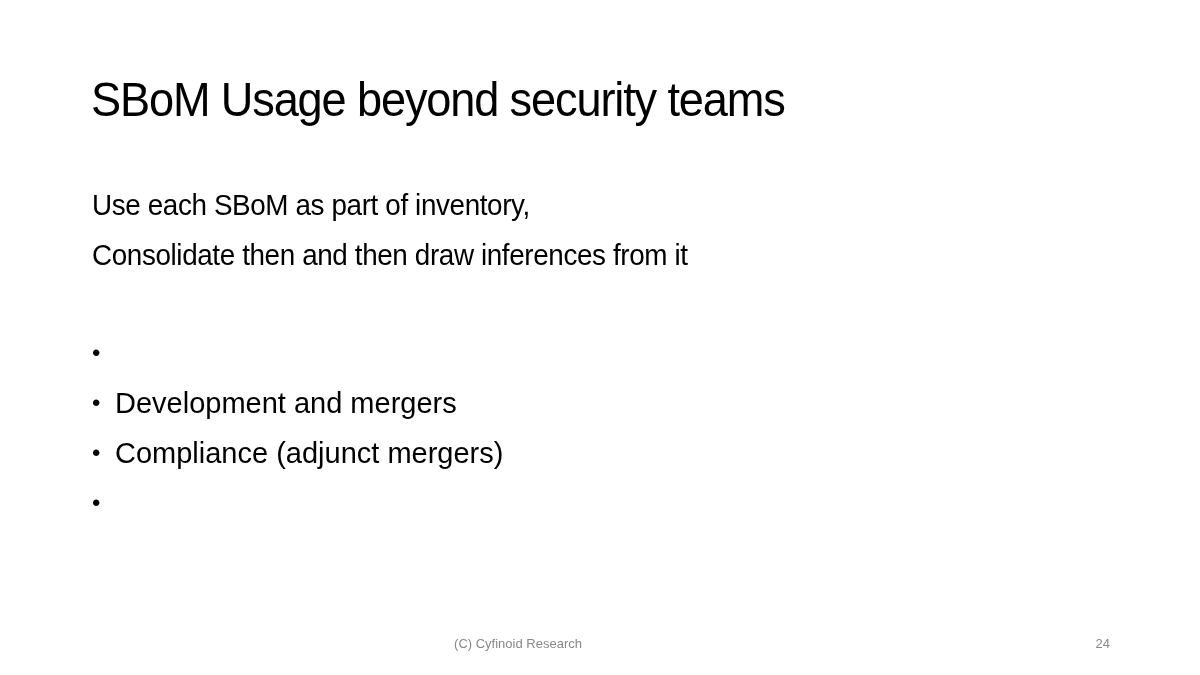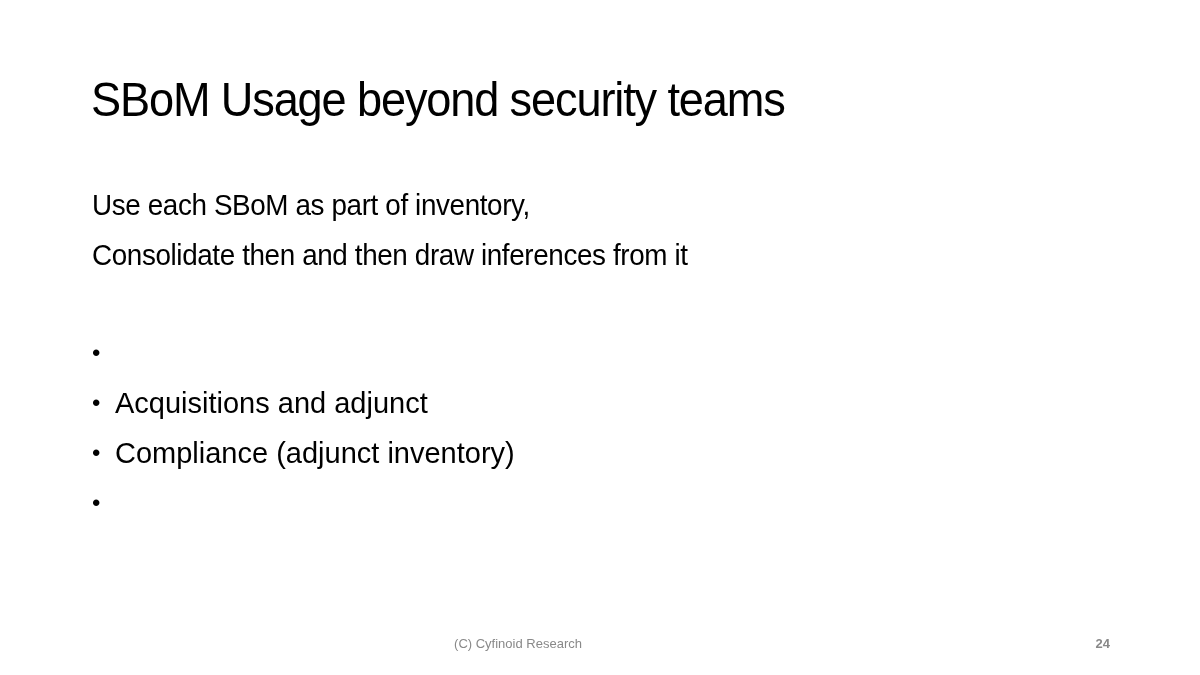--- a/index.html
+++ b/index.html
@@ -68,45 +68,44 @@
       text-align: center;
       font-size: 13px;
       color: #898989;
     }
     .footer-page {
       position: absolute;
       right: 90px;
       top: 636px;
       font-size: 13px;
       color: #898989;
-      font-weight: bold;
     }
   </style>
 </head>
 <body>
 
 <div class="slide">
   <div class="title">SBoM Usage beyond security teams</div>
 
   <div class="intro">
     <span class="line">Use each SBoM as part of inventory,</span>
     <span class="line">Consolidate then and then draw inferences from it</span>
   </div>
 
   <ul class="bullets">
     <li>
       <span class="dot">•</span>
     </li>
     <li>
       <span class="dot">•</span>
-      <span>Acquisitions and adjunct</span>
+      <span>Development and mergers</span>
     </li>
     <li>
       <span class="dot">•</span>
-      <span>Compliance (adjunct inventory)</span>
+      <span>Compliance (adjunct mergers)</span>
     </li>
     <li>
       <span class="dot">•</span>
     </li>
   </ul>
 
   <div class="footer-center">(C) Cyfinoid Research</div>
   <div class="footer-page">24</div>
 </div>
 

